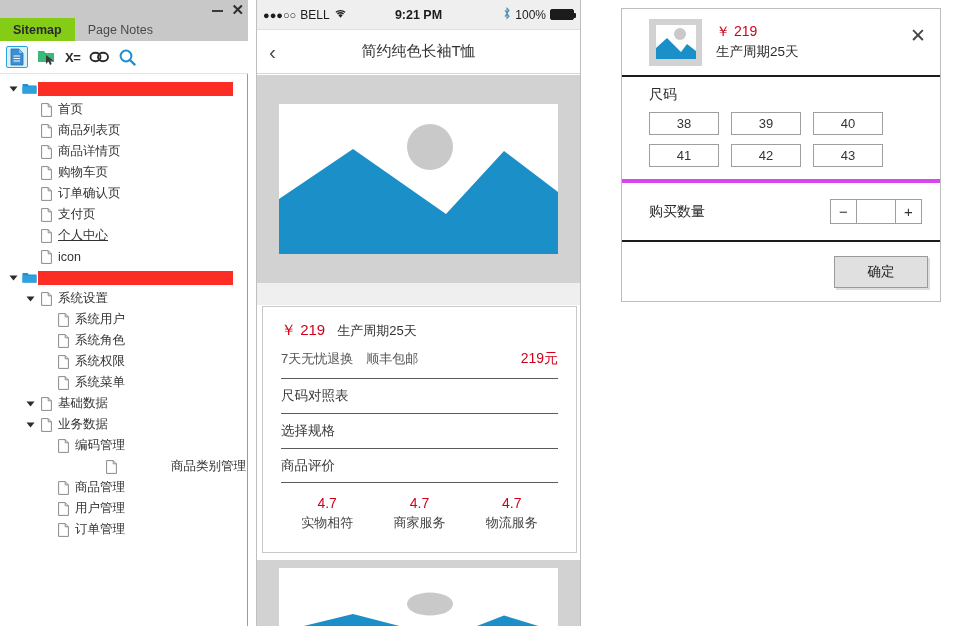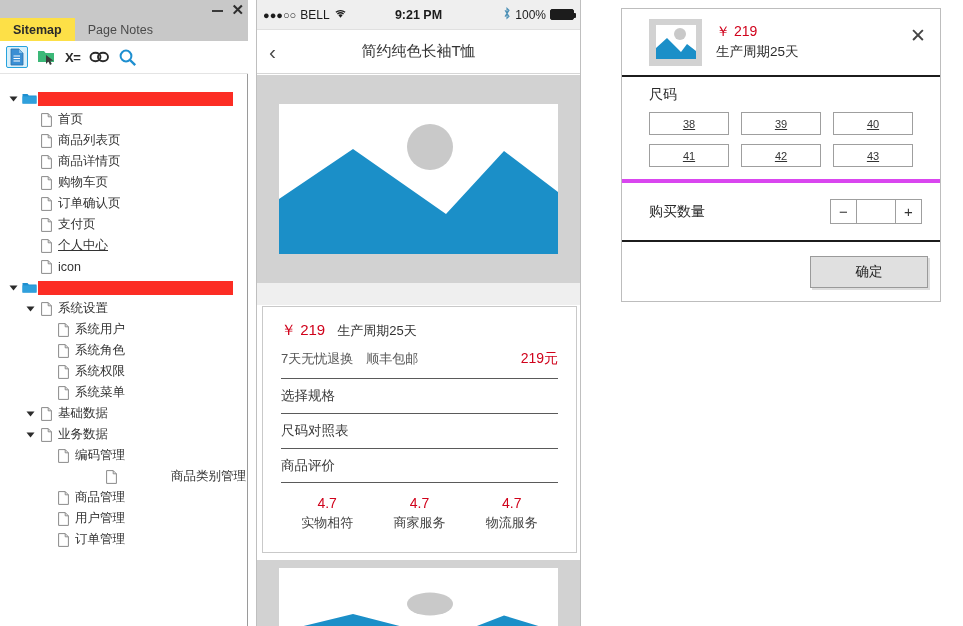--- a/index.html
+++ b/index.html
@@ -34,35 +34,35 @@
     position: absolute; left: 0; top: 18px; width: 248px; height: 23px;
     background: #c8c8c8;
     display: flex; align-items: flex-end;
   }
   .tab {
     height: 23px; padding: 0 13px;
     display: flex; align-items: center; justify-content: center;
     font-size: 12.5px; color: #4a4a4a; cursor: pointer;
     white-space: nowrap;
   }
-  .tab.active { background: #fde047; color: #2b2b2b; font-weight: bold; }
+  .tab.active { background: #84cc16; color: #2b2b2b; font-weight: bold; }
 
   #icon-toolbar {
     position: absolute; left: 0; top: 41px; width: 248px; height: 33px;
     background: #ffffff;
     display: flex; align-items: center; padding-left: 6px; gap: 9px;
     border-bottom: 1px solid #e4e4e4;
   }
   .tbicon { display: flex; align-items: center; justify-content: center; cursor: pointer; }
   .tbicon.sel { border: 1px solid #27a3dd; background: #d9effa; border-radius: 2px; padding: 1px; }
   .xequals { font-size: 13px; color: #2b2b2b; font-weight: bold; letter-spacing: -0.5px; }
 
   #tree {
     position: absolute; left: 0; top: 75px; width: 247px; bottom: 0;
-    overflow: hidden; background: #fff; padding-top: 13px;
+    overflow: hidden; background: #fff; padding-top: 3px;
   }
   .node { display: flex; align-items: center; height: 21px; font-size: 12.5px; color: #333; white-space: nowrap; cursor: pointer;}
   .node .arrow { width: 15px; display:flex; align-items:center; justify-content:center; flex: 0 0 15px;}
   .node .nicon { width: 17px; flex: 0 0 17px; display:flex; align-items:center; justify-content:center;}
   .node .nlabel { padding-left: 3px; }
   .node.redrow { }
   .redbar {
     background: #fc2d24; height: 14px; flex: 1; margin-right: 14px;
     display: block;
   }
@@ -151,38 +151,38 @@
   #modal-head .htxt .p { color:#d0021b; font-size: 14px; }
   #modal-head .htxt .c { color:#2b2b2b; font-size: 13.5px; margin-top: 2px;}
   #modal-close {
     position:absolute; right: 14px; top: 17px; font-size: 19px; color:#444; cursor:pointer;
     line-height:1; font-family: "Liberation Sans", sans-serif;
   }
   #modal-sizes { padding: 9px 22px 12px 27px; border-bottom: 4px solid #d946ef; }
   #sizes-label { font-size: 14px; color: #2b2b2b; margin-bottom: 8px; }
   #size-grid { display:flex; flex-wrap: wrap; gap: 9px 12px; }
   .sizebox {
-    width: 80px; height: 23px; border: 1px solid #9f9f9f; background:#fff;
+    width: 70px; height: 23px; border: 1px solid #9f9f9f; background:#fff;
     display:flex; align-items:center; justify-content:center;
-    font-size: 11px; color:#333; cursor:pointer;text-decoration:underline;
+    font-size: 13px; color:#333; cursor:pointer;
   }
   #modal-qty {
     height: 59px; border-bottom: 2px solid #1c1c1c;
     display:flex; align-items:center; justify-content: space-between;
     padding: 0 18px 0 27px;
   }
   #qty-label { font-size: 14px; color:#2b2b2b; }
   #stepper { display:flex; width: 92px; height: 25px; border: 1px solid #9f9f9f; }
   .stepbtn { width: 26px; display:flex; align-items:center; justify-content:center; font-size: 15px; color:#333; cursor:pointer; }
   .stepbtn.minus { border-right: 1px solid #9f9f9f; }
   .stepbtn.plus { border-left: 1px solid #9f9f9f; }
   #qty-value { flex:1; display:flex; align-items:center; justify-content:center; font-size:12.5px; color:#333;}
   #modal-foot { height: 60px; display:flex; align-items:center; justify-content:flex-end; padding-right: 12px; }
   #confirm-btn {
-    width: 118px; height: 32px; background:#e0e0e0; border:1px solid #9a9a9a;
+    width: 94px; height: 32px; background:#e0e0e0; border:1px solid #9a9a9a;
     display:flex; align-items:center; justify-content:center;
     font-size: 13.5px; color:#222; cursor:pointer;
     box-shadow: 2px 2px 0 rgba(0,0,0,0.13);
   }
 </style>
 </head>
 <body>
 
 <div id="root">
 
@@ -524,22 +524,22 @@
 
     <div id="detailcard">
       <div class="priceline">
         <span class="price-red">￥ 219</span>
         <span class="cycle">生产周期25天</span>
       </div>
       <div class="svcline">
         <span class="svc-left">7天无忧退换　顺丰包邮</span>
         <span class="price-right">219元</span>
       </div>
+      <div class="rowlink">尺码对照表</div>
       <div class="rowlink">选择规格</div>
-      <div class="rowlink">尺码对照表</div>
       <div class="rowlink" style="border-bottom:1px solid #5a5a5a;">商品评价</div>
       <div id="ratings">
         <div class="rate">
           <div class="num">4.7</div>
           <div class="lbl">实物相符</div>
         </div>
         <div class="rate">
           <div class="num">4.7</div>
           <div class="lbl">商家服务</div>
         </div>

